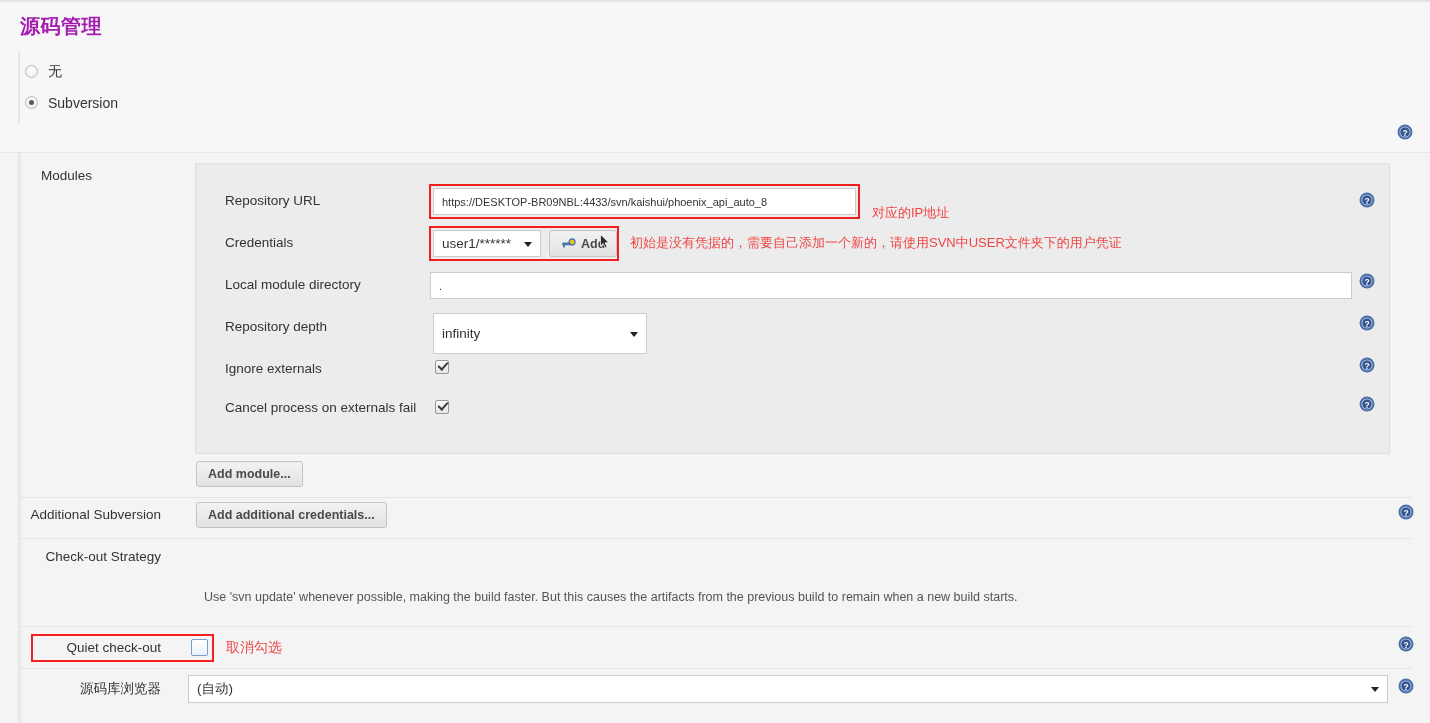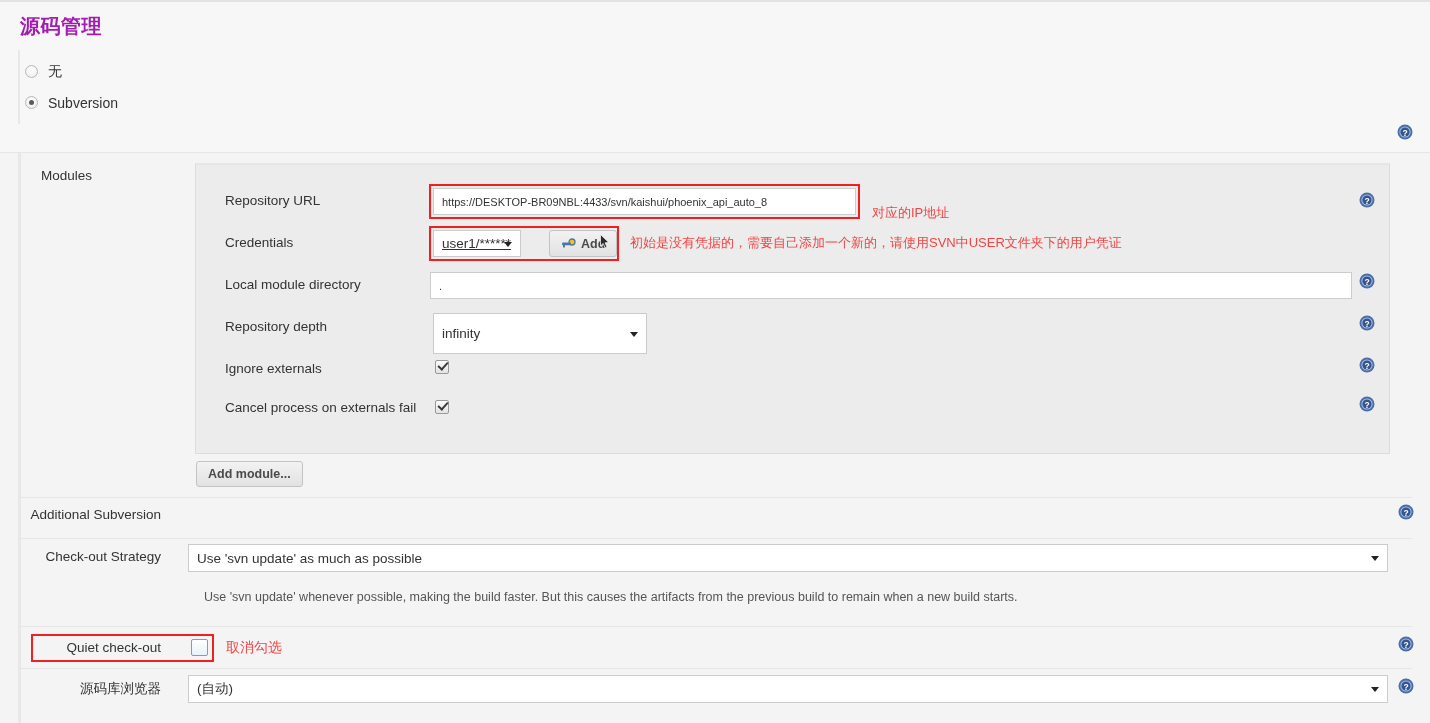--- a/index.html
+++ b/index.html
@@ -243,21 +243,21 @@
   <div class="redtext" style="left:872px; top:201px;">对应的IP地址</div>
   <div class="txt" style="left:1005px; top:184px; width:340px; height:30px; background:transparent; border:1px solid #ccc; z-index:-1;"></div>
   <svg class="help" style="left:1359px; top:190px;" viewBox="0 0 16 16">
     <circle cx="8" cy="8" r="7.5" fill="#4a6ea9"></circle>
       <circle cx="8" cy="8" r="5.6" fill="#a9bddd"></circle>
       <circle cx="8" cy="8" r="4.6" fill="#35558f"></circle>
     <text x="8" y="11.6" font-size="8.5" font-weight="bold" fill="#ffffff" text-anchor="middle" font-family="Liberation Sans, sans-serif">?</text>
   </svg>
 
   <div class="mod-row-label" style="left:225px; top:233px;">Credentials</div>
-  <div class="sel" style="left:433px; top:228px; width:88px; height:27px;text-decoration:underline;">
+  <div class="sel" style="left:433px; top:228px; width:108px; height:27px;">
     <span>user1/******</span>
     <span class="caret"></span>
   </div>
   <div class="btn" style="left:549px; top:228px; height:27px;">
     <span class="key-icon">
       <svg width="15" height="12" viewBox="0 0 15 12">
         <circle cx="11" cy="4" r="3" fill="#f0c419" stroke="#4a76a8" stroke-width="1.3"></circle>
         <rect x="1" y="4.6" width="9" height="2.6" rx="1.2" fill="#4a76a8"></rect>
         <rect x="2" y="7" width="2" height="2.4" fill="#4a76a8"></rect>
       </svg>
@@ -308,33 +308,32 @@
       <circle cx="8" cy="8" r="4.6" fill="#35558f"></circle>
     <text x="8" y="11.6" font-size="8.5" font-weight="bold" fill="#ffffff" text-anchor="middle" font-family="Liberation Sans, sans-serif">?</text>
   </svg>
 
   <div class="btn" style="left:196px; top:459px; height:26px;">
     <span>Add module...</span>
   </div>
 
   <div class="divider" style="left:18px; top:495px; width:1394px;"></div>
   <div class="flabel" style="position:absolute; left:0px; top:505px; width:175px;">Additional Subversion</div>
+  <div class="btn" style="left:196px; top:500px; height:26px;">
+    <span>Add additional credentials...</span>
+  </div>
   <svg class="help" style="left:1398px; top:502px;" viewBox="0 0 16 16">
     <circle cx="8" cy="8" r="7.5" fill="#4a6ea9"></circle>
       <circle cx="8" cy="8" r="5.6" fill="#a9bddd"></circle>
       <circle cx="8" cy="8" r="4.6" fill="#35558f"></circle>
     <text x="8" y="11.6" font-size="8.5" font-weight="bold" fill="#ffffff" text-anchor="middle" font-family="Liberation Sans, sans-serif">?</text>
   </svg>
 
   <div class="divider" style="left:18px; top:536px; width:1394px;"></div>
   <div class="flabel" style="position:absolute; left:0px; top:547px; width:175px;">Check-out Strategy</div>
-  <div class="sel" style="left:188px; top:542px; width:1200px; height:28px;">
-    <span>Use 'svn update' as much as possible</span>
-    <span class="caret"></span>
-  </div>
   <div class="hint" style="left:204px; top:588px;">Use 'svn update' whenever possible, making the build faster. But this causes the artifacts from the previous build to remain when a new build starts.</div>
 
   <div class="divider" style="left:18px; top:624px; width:1394px;"></div>
   <div class="flabel" style="position:absolute; left:0px; top:638px; width:175px;">Quiet check-out</div>
   <div class="cb blue" style="left:191px; top:637px; width:17px; height:17px;"></div>
   <div class="redbox" style="left:31px; top:632px; width:183px; height:28px;"></div>
   <div class="redtext" style="left:226px; top:636px; font-size:14px;">取消勾选</div>
   <svg class="help" style="left:1398px; top:634px;" viewBox="0 0 16 16">
     <circle cx="8" cy="8" r="7.5" fill="#4a6ea9"></circle>
       <circle cx="8" cy="8" r="5.6" fill="#a9bddd"></circle>

